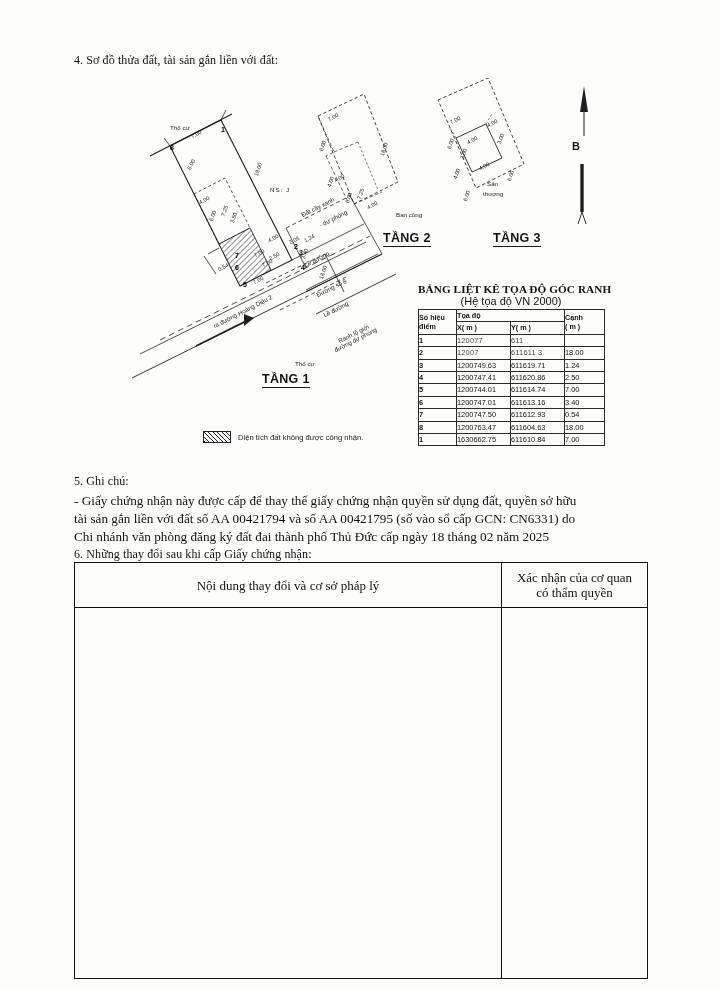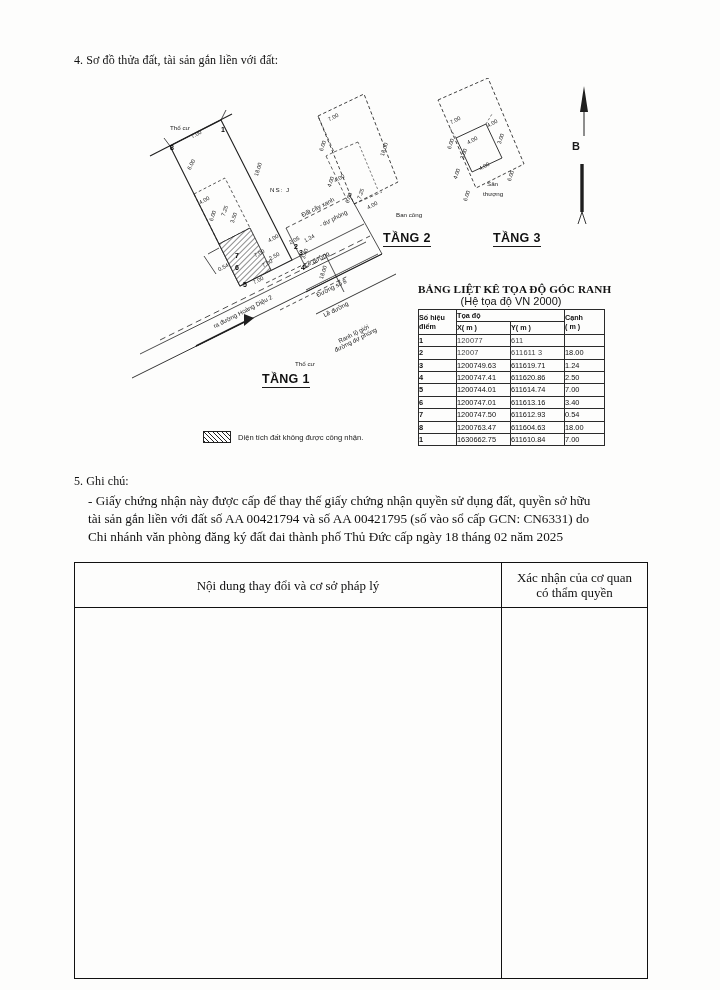--- a/index.html
+++ b/index.html
@@ -27,21 +27,20 @@
     font-weight: normal;
     font-size: 12px;
     letter-spacing: .1px;
     white-space: nowrap;
   }
   .body-line {
     position: absolute;
     font-size: 13.2px;
     line-height: 17.4px;
     white-space: nowrap;
-    margin-left: 14px;
   }
 
   
   #drawing {
     position: absolute;
     left: 120px;
     top: 78px;
     width: 500px;
     height: 380px;
   }
@@ -416,20 +415,21 @@
           </tr>
         </tbody>
     </table>
   </div>
 
   <div class="sec-head" style="left:74px; top:474px;">5. Ghi chú:</div>
   <div class="body-line" style="left:74px; top:492px;">- Giấy chứng nhận này được cấp để thay thế giấy chứng nhận quyền sử dụng đất, quyền sở hữu</div>
   <div class="body-line" style="left:74px; top:510px;">tài sản gắn liền với đất số AA 00421794 và số AA 00421795 (số vào sổ cấp GCN: CN6331) do</div>
   <div class="body-line" style="left:74px; top:528px;">Chi nhánh văn phòng đăng ký đất đai thành phố Thủ Đức cấp ngày 18 tháng 02 năm 2025</div>
 
+  <div class="sec-head" style="left:74px; top:547px;">6. Những thay đổi sau khi cấp Giấy chứng nhận:</div>
 
   <div id="changes-table">
     <div id="changes-head">
       <div class="c1">Nội dung thay đổi và cơ sở pháp lý</div>
       <div class="c2">
         <div>
           <div>Xác nhận của cơ quan</div>
           <div>có thẩm quyền</div>
         </div>
       </div>

